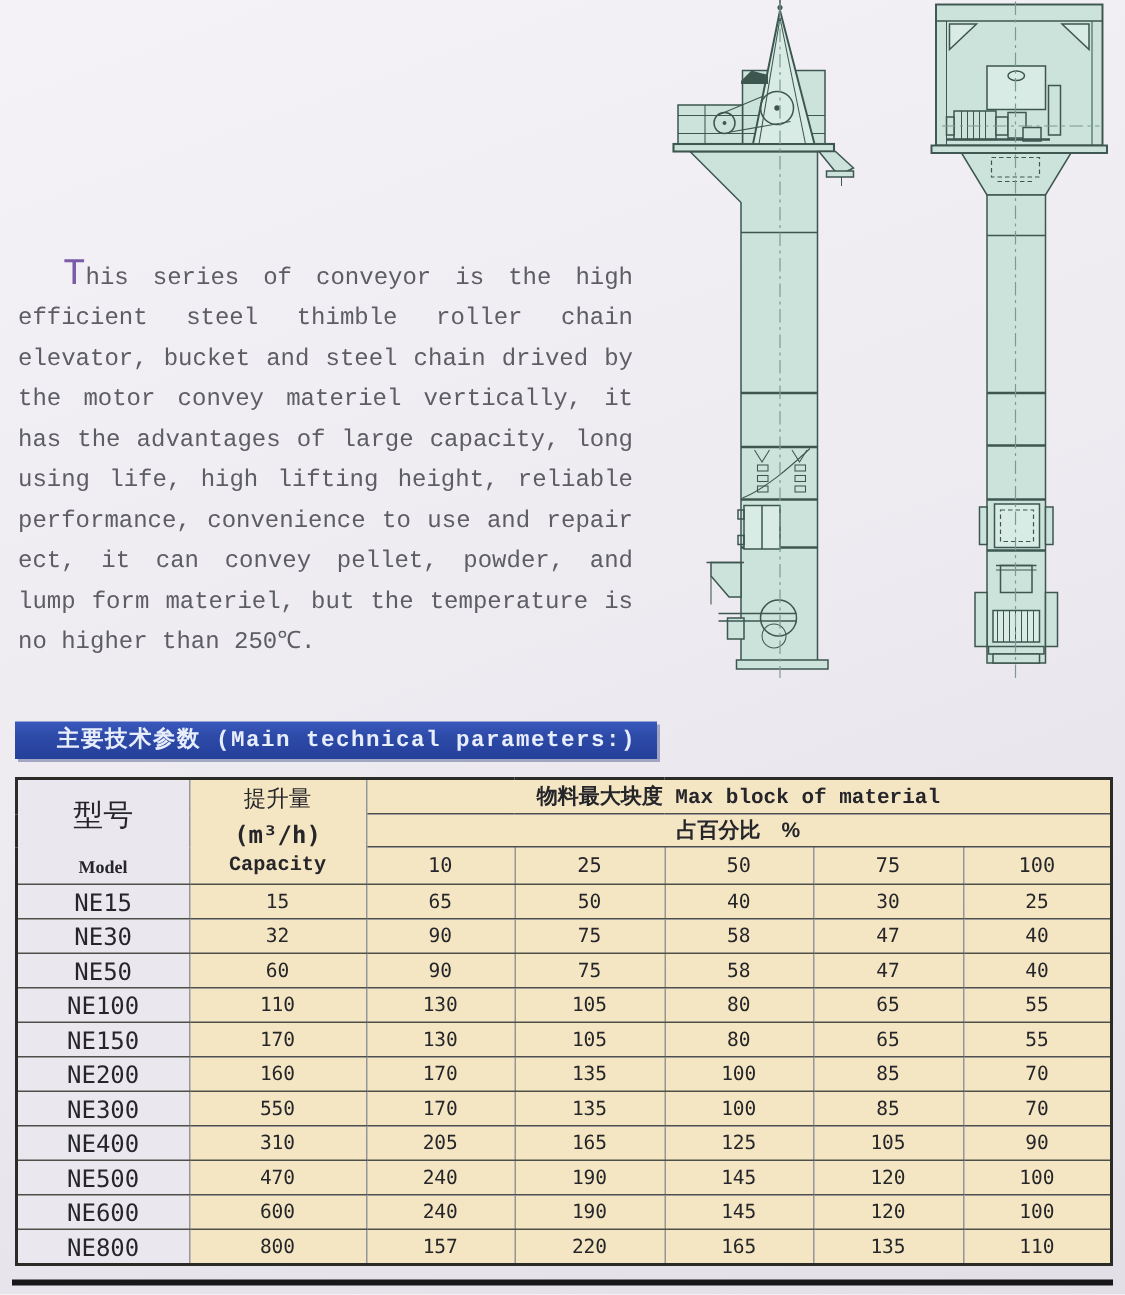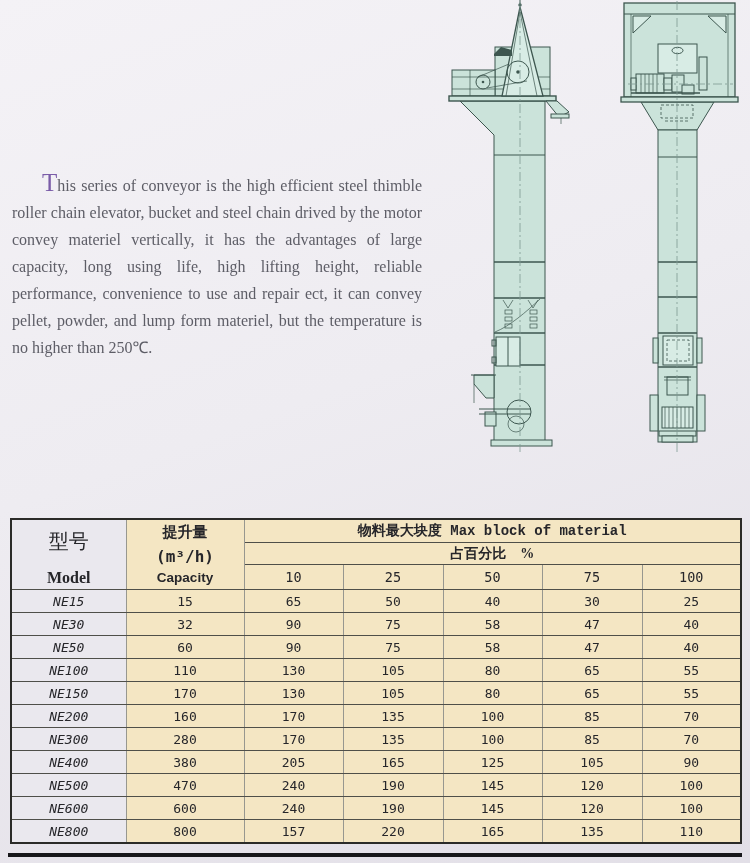--- a/index.html
+++ b/index.html
@@ -21,21 +21,21 @@
 
   
   .cn-para{
     position:absolute;left:12px;top:10px;width:412px;
     font-size:17px;line-height:28.5px;font-weight:600;letter-spacing:2px;
     color:#34343b;text-align:justify;text-indent:34px;margin:0;
   }
   .cn-drop{color:var(--cn-drop);font-size:21px;font-weight:700;}
   .en-para{
     position:absolute;left:12px;top:172px;width:410px;
-    font-family:Liberation Serif, serif;
+    font-family:Liberation Mono, monospace;
     font-size:16px;line-height:27px;color:#5d5d66;text-align:justify;
     text-indent:30px;margin:0;
   }
   .en-drop{color:var(--en-drop);font-size:25px;line-height:20px;}
 
   
   .section-bar{
     position:absolute;left:10px;top:481px;width:428px;height:25px;
     background:linear-gradient(180deg,#3a59bd 0%,var(--header-bar) 40%,#24409a 100%);
     box-shadow:2px 2px 0 rgba(22,40,110,0.35);
@@ -56,33 +56,33 @@
     border-top:1.5px solid #4f4f49;border-bottom:1.5px solid #4f4f49;
     border-left:1px solid #97978f;border-right:1px solid #97978f;
     text-align:center;vertical-align:middle;
     background:var(--table-cream);
     padding:0;font-weight:normal;
     overflow:hidden;white-space:nowrap;
   }
   .param-table .gray{background:var(--table-gray);}
   .hdr-row1 th{height:22px;font-size:14px;font-weight:bold;
     font-family:"Liberation Mono","DejaVu Sans Mono",monospace;}
-  .hdr-row2 th{height:21px;font-size:14px;font-weight:bold;font-family:Liberation Serif, serif;}
+  .hdr-row2 th{height:21px;font-size:14px;font-weight:bold;}
   .hdr-row3 th{height:24px;font-size:13.5px;
     font-family:"DejaVu Sans Mono","Liberation Mono",monospace;}
   .param-table tbody td{height:22px;
     font-family:"DejaVu Sans Mono","Liberation Mono",monospace;}
   .model-head{font-size:14px;}
   .model-head .cn{font-size:20px;font-weight:normal;margin-top:6px;}
-  .model-head .en{font-family:"Liberation Serif","DejaVu Serif",serif;font-size:16px;margin-top:14px;}
+  .model-head .en{font-family:"Liberation Serif","DejaVu Serif",serif;font-size:12px;margin-top:14px;}
   .cap-head div{line-height:1.45;}
-  .cap-head .cn{font-size:15px;font-weight:bold;margin-top:2px;text-align:center;}
+  .cap-head .cn{font-size:15px;font-weight:normal;margin-top:2px;text-align:center;}
   .cap-head .unit{font-size:16px;font-family:"DejaVu Sans Mono","Liberation Mono",monospace;}
-  .cap-head .en{font-size:13.5px;font-family:Liberation Sans, sans-serif;}
-  .model-cell{font-family:"Liberation Serif","DejaVu Serif",serif;font-size:13px;font-style:italic;}
+  .cap-head .en{font-size:13.5px;font-family:Liberation Mono, monospace;}
+  .model-cell{font-family:"Liberation Serif","DejaVu Serif",serif;font-size:16px;}
 
   .bottom-rule{
     position:absolute;left:8px;top:853px;width:734px;height:4px;
     background:#17171a;
   }
 
   
   .drawings{position:absolute;left:430px;top:0;}
   .mint{fill:var(--drawing-fill);stroke:var(--drawing-stroke);stroke-width:1;}
   .lite{fill:var(--drawing-lite);stroke:var(--drawing-stroke);stroke-width:1;}
@@ -231,20 +231,23 @@
       <rect class="mint" x="699" y="57" width="8" height="33"></rect>
       <line class="lnthick" x1="631" y1="93" x2="700" y2="93"></line>
       <line class="cline" x1="628" y1="84" x2="733" y2="84"></line>
 
       <rect class="mint" x="621" y="97" width="117" height="5" style="stroke-width:1.3"></rect>
 
       <line class="cline" x1="677" y1="1" x2="677" y2="452"></line>
     </g>
   </svg>
 
+  <div class="section-bar">
+    <span>主要技术参数 (Main technical parameters:)</span>
+  </div>
 
   <table class="param-table">
     <colgroup>
       <col style="width:115px">
         <col style="width:118px">
       <col style="width:99px">
         <col style="width:100px">
         <col style="width:99px">
       <col style="width:100px">
         <col style="width:99px">
@@ -323,30 +326,30 @@
           <td class="gray model-cell">NE200</td>
           <td>160</td>
           <td>170</td>
           <td>135</td>
           <td>100</td>
           <td>85</td>
           <td>70</td>
         </tr>
         <tr>
           <td class="gray model-cell">NE300</td>
-          <td>280</td>
+          <td>550</td>
           <td>170</td>
           <td>135</td>
           <td>100</td>
           <td>85</td>
           <td>70</td>
         </tr>
         <tr>
           <td class="gray model-cell">NE400</td>
-          <td>380</td>
+          <td>310</td>
           <td>205</td>
           <td>165</td>
           <td>125</td>
           <td>105</td>
           <td>90</td>
         </tr>
         <tr>
           <td class="gray model-cell">NE500</td>
           <td>470</td>
           <td>240</td>

